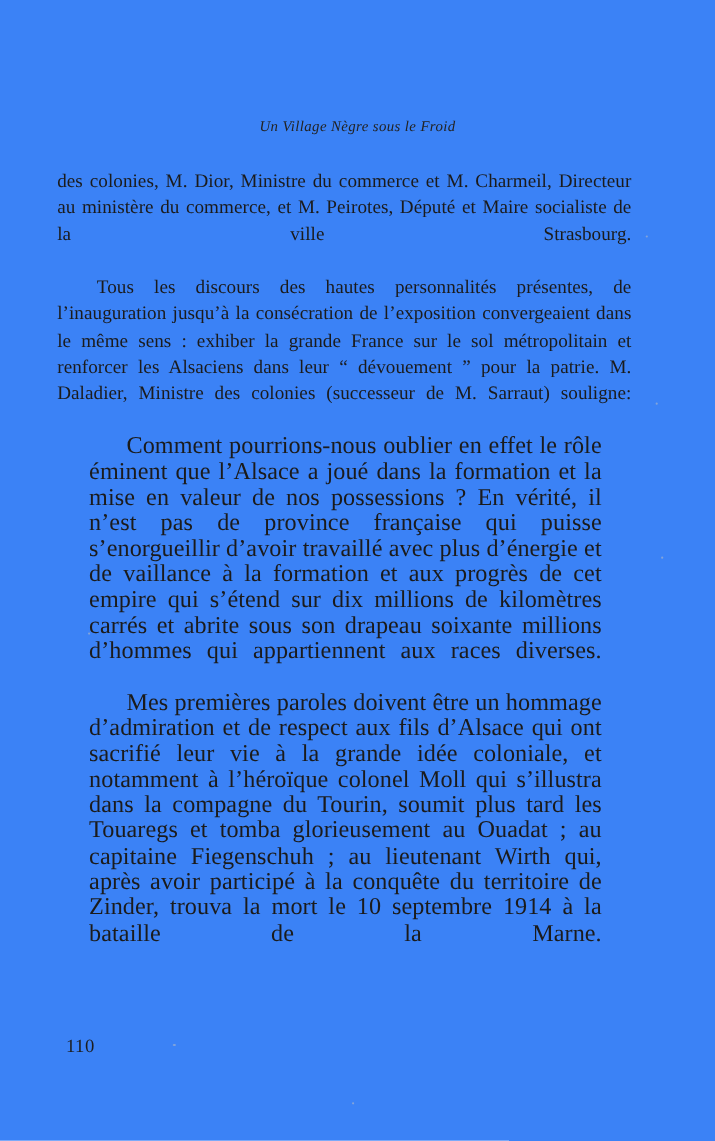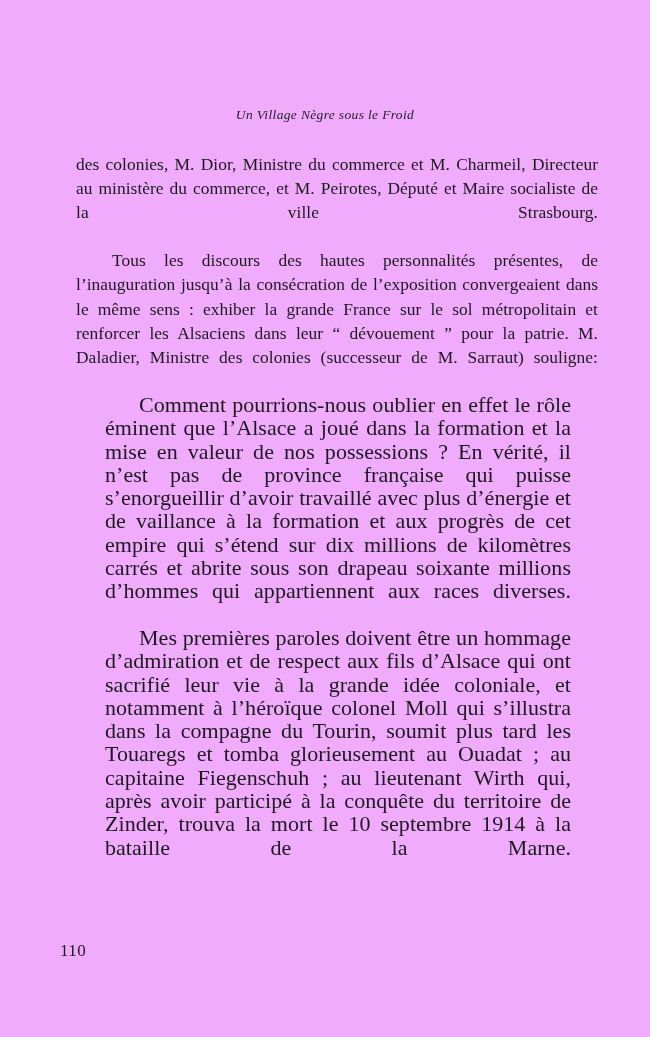--- a/index.html
+++ b/index.html
@@ -13,21 +13,21 @@
     font-family: "Liberation Serif", "DejaVu Serif", serif;
     color: #1b1b1b;
     overflow: hidden;
     position: relative;
     -webkit-font-smoothing: antialiased;
   }
 
   .page {
     position: absolute;
     inset: 0;
-    background: #f0abfc;
+    background: #3b82f6;
     text-decoration: underline;
   }
 
   
   .running-head {
     position: absolute;
     top: 107px;
     left: 0;
     width: 650px;
     text-align: center;
@@ -35,21 +35,21 @@
     font-size: 13.5px;
     letter-spacing: 0.35px;
     color: #232323;
     font-family: "Liberation Serif", "DejaVu Serif", serif;
   }
 
   
   .textblock {
     position: absolute;
     top: 152px;
-    left: 76px;
+    left: 52px;
     width: 522px;
   }
 
   p.para {
     margin: 0;
     text-align: justify;
     text-justify: inter-word;
     font-size: 17.4px;
     line-height: 24.1px;
     color: #1b1b1b;

